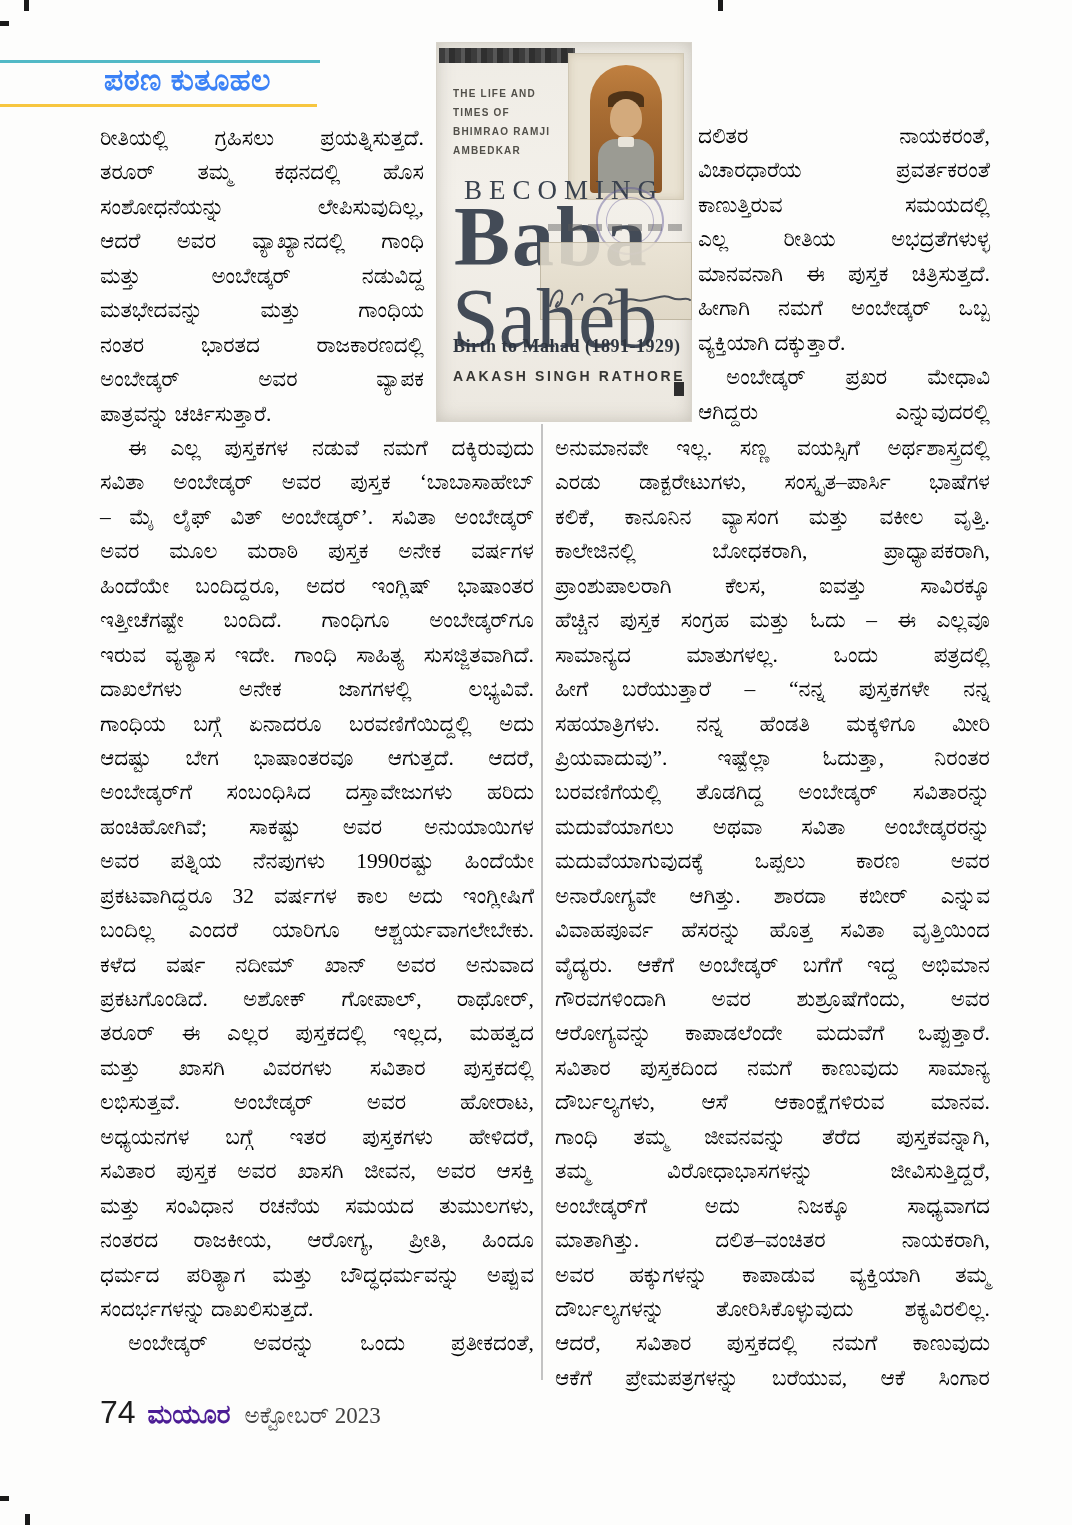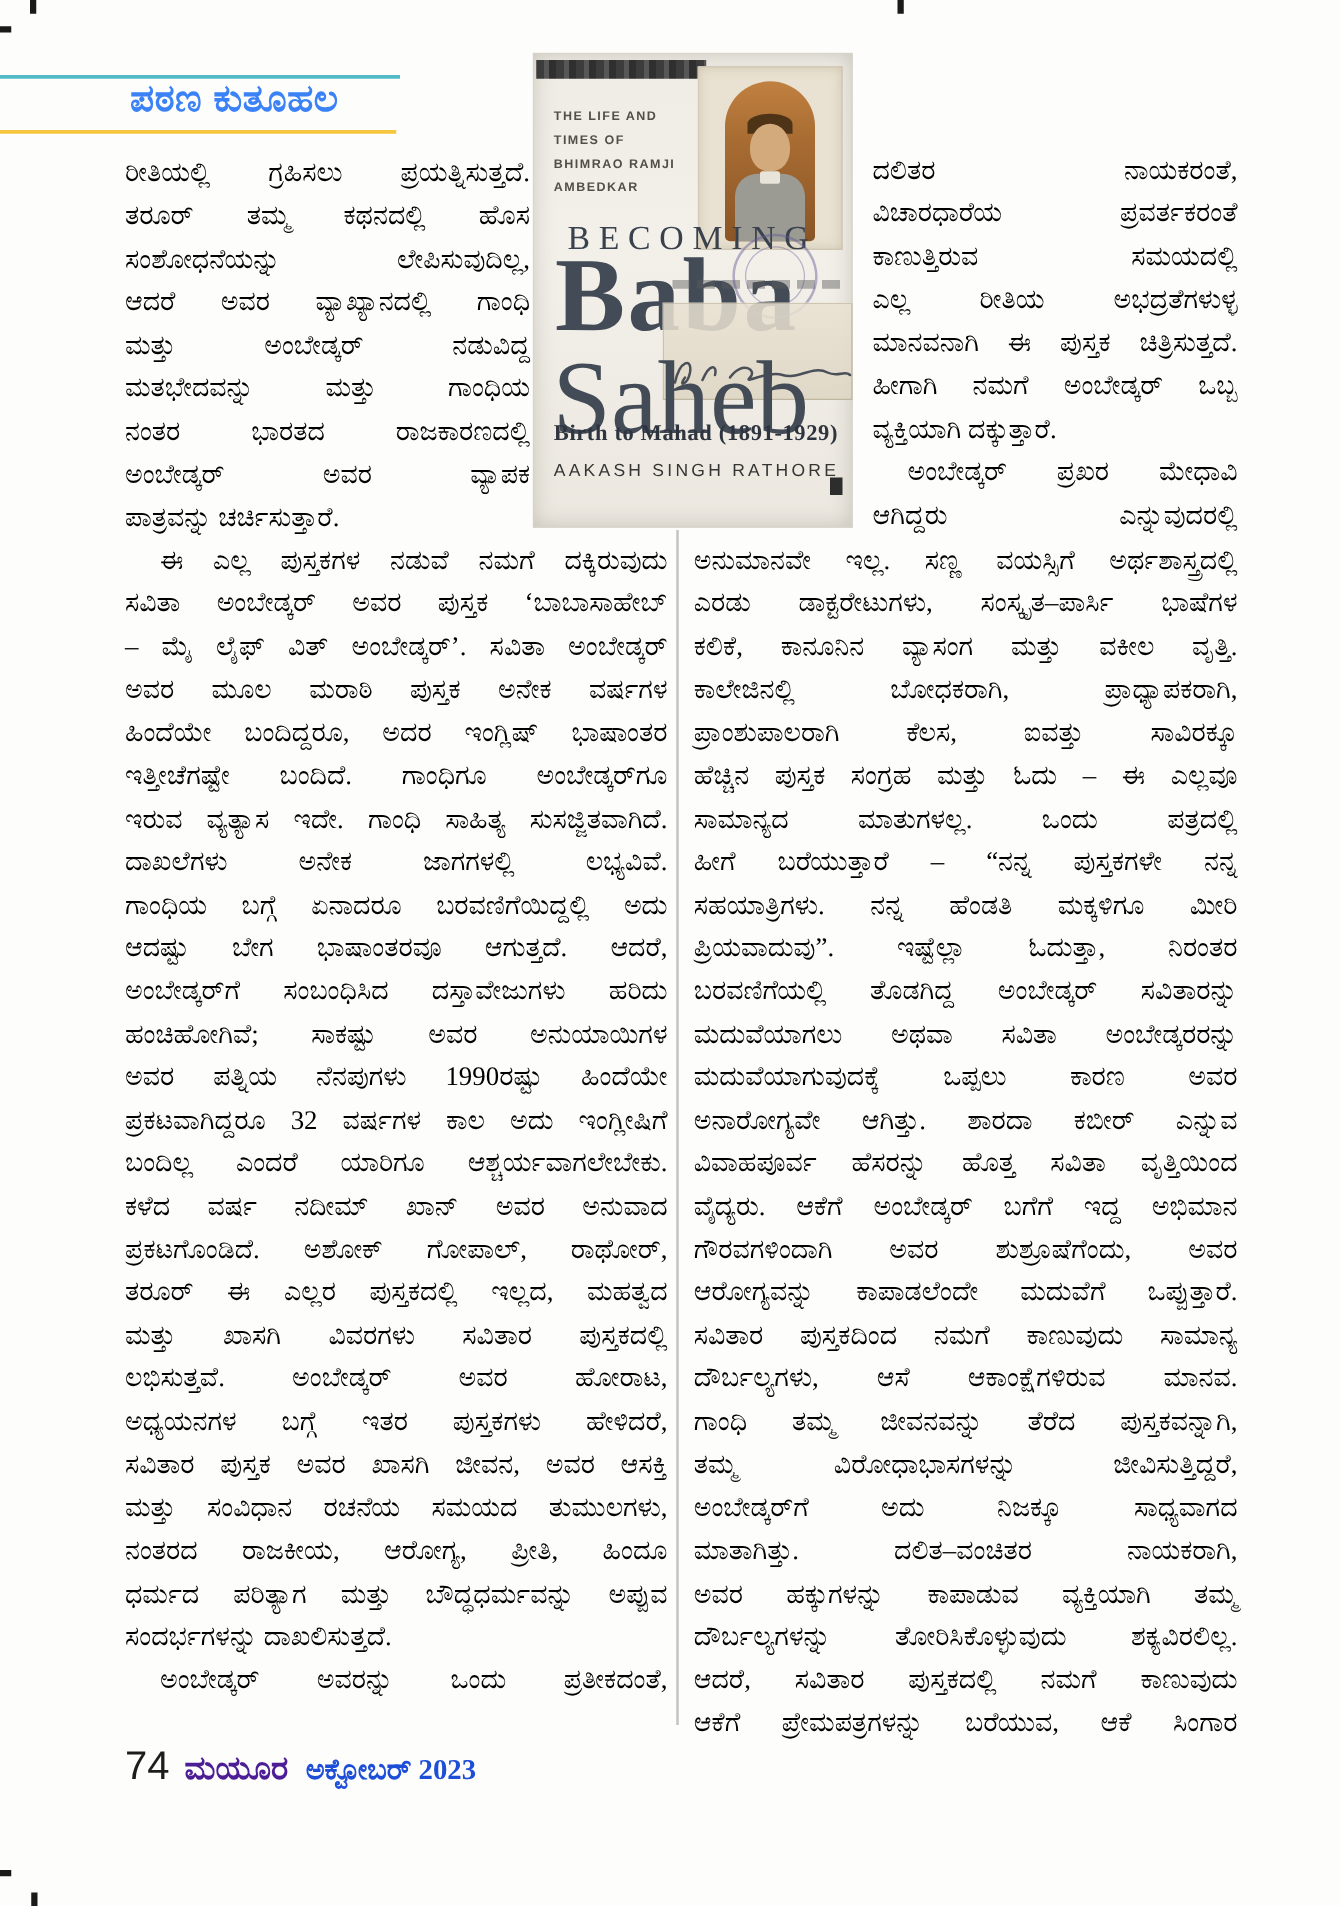--- a/index.html
+++ b/index.html
@@ -38,21 +38,21 @@
   #col1-bottom { left:100px; top:431px; width:434px; }
   #col2-bottom { left:555px; top:431px; width:435px; }
 
   .col-divider {
     position:absolute; left:541px; top:424px; width:2px; height:956px;
     background:#c3c3c3;
   }
 
   
   .cover {
-    position:absolute; left:426px; top:42px; width:256px; height:380px;
+    position:absolute; left:436px; top:42px; width:256px; height:380px;
     background:linear-gradient(180deg,#efece5 0%, #f3f0ea 40%, #ece8e0 100%);
     box-shadow:inset 0 0 0 1px #d8d4cb, inset 0 0 18px rgba(120,115,100,.35);
     font-family:"Liberation Serif","DejaVu Serif",serif;
     color:#3d4550;
   }
   .cover .topstrip {
     position:absolute; left:3px; top:6px; width:136px; height:15px;
     background:repeating-linear-gradient(90deg,#3c3c3c 0 6px,#575757 6px 10px,#2f2f2f 10px 16px);
   }
   .cover .tagline {
@@ -118,41 +118,40 @@
     background:repeating-linear-gradient(90deg,rgba(90,90,90,.45) 0 14px,transparent 14px 20px);
   }
   .signature { position:absolute; left:108px; top:236px; }
   .cover .subtitle {
     position:absolute; left:17px; top:294px;
     font-size:18px; font-weight:bold; color:#2e353f; letter-spacing:0.5px;
   }
   .cover .author {
     position:absolute; left:17px; top:326px;
     font-family:"Liberation Sans","DejaVu Sans",sans-serif;
-    font-size:14px; font-weight:normal; letter-spacing:2.6px; color:#35353  3; color:#353533;
+    font-size:14px; font-weight:bold; letter-spacing:2.6px; color:#35353  3; color:#353533;
   }
   .publisher-logo {
     position:absolute; right:8px; bottom:26px; width:10px; height:14px;
     background:#2d2d2d;
   }
 
   
   .footer { position:absolute; left:100px; top:1394px; height:40px; }
   .footer .pageno {
     display:inline-block; font-size:32px; color:#1c1c1c; vertical-align:baseline;
     font-family:"Liberation Sans","DejaVu Sans",sans-serif;
   }
   .footer .mag {
     display:inline-block; margin-left:8px; font-size:26px; font-weight:bold;
     color:#4c1d95; vertical-align:baseline;
   }
   .footer .issue {
-    display:inline-block; margin-left:10px; font-size:23px; color:#1d4ed8;
+    display:inline-block; margin-left:10px; font-size:23px; color:#404040;
     vertical-align:baseline;
-    font-weight:bold;
   }
 </style>
 </head>
 <body>
 
 <div class="page">
 
   <div class="mark" style="left:24px; top:0; width:5px; height:11px;"></div>
   <div class="mark" style="left:0; top:21px; width:9px; height:5px;"></div>
   <div class="mark" style="left:718px; top:0; width:5px; height:11px;"></div>

